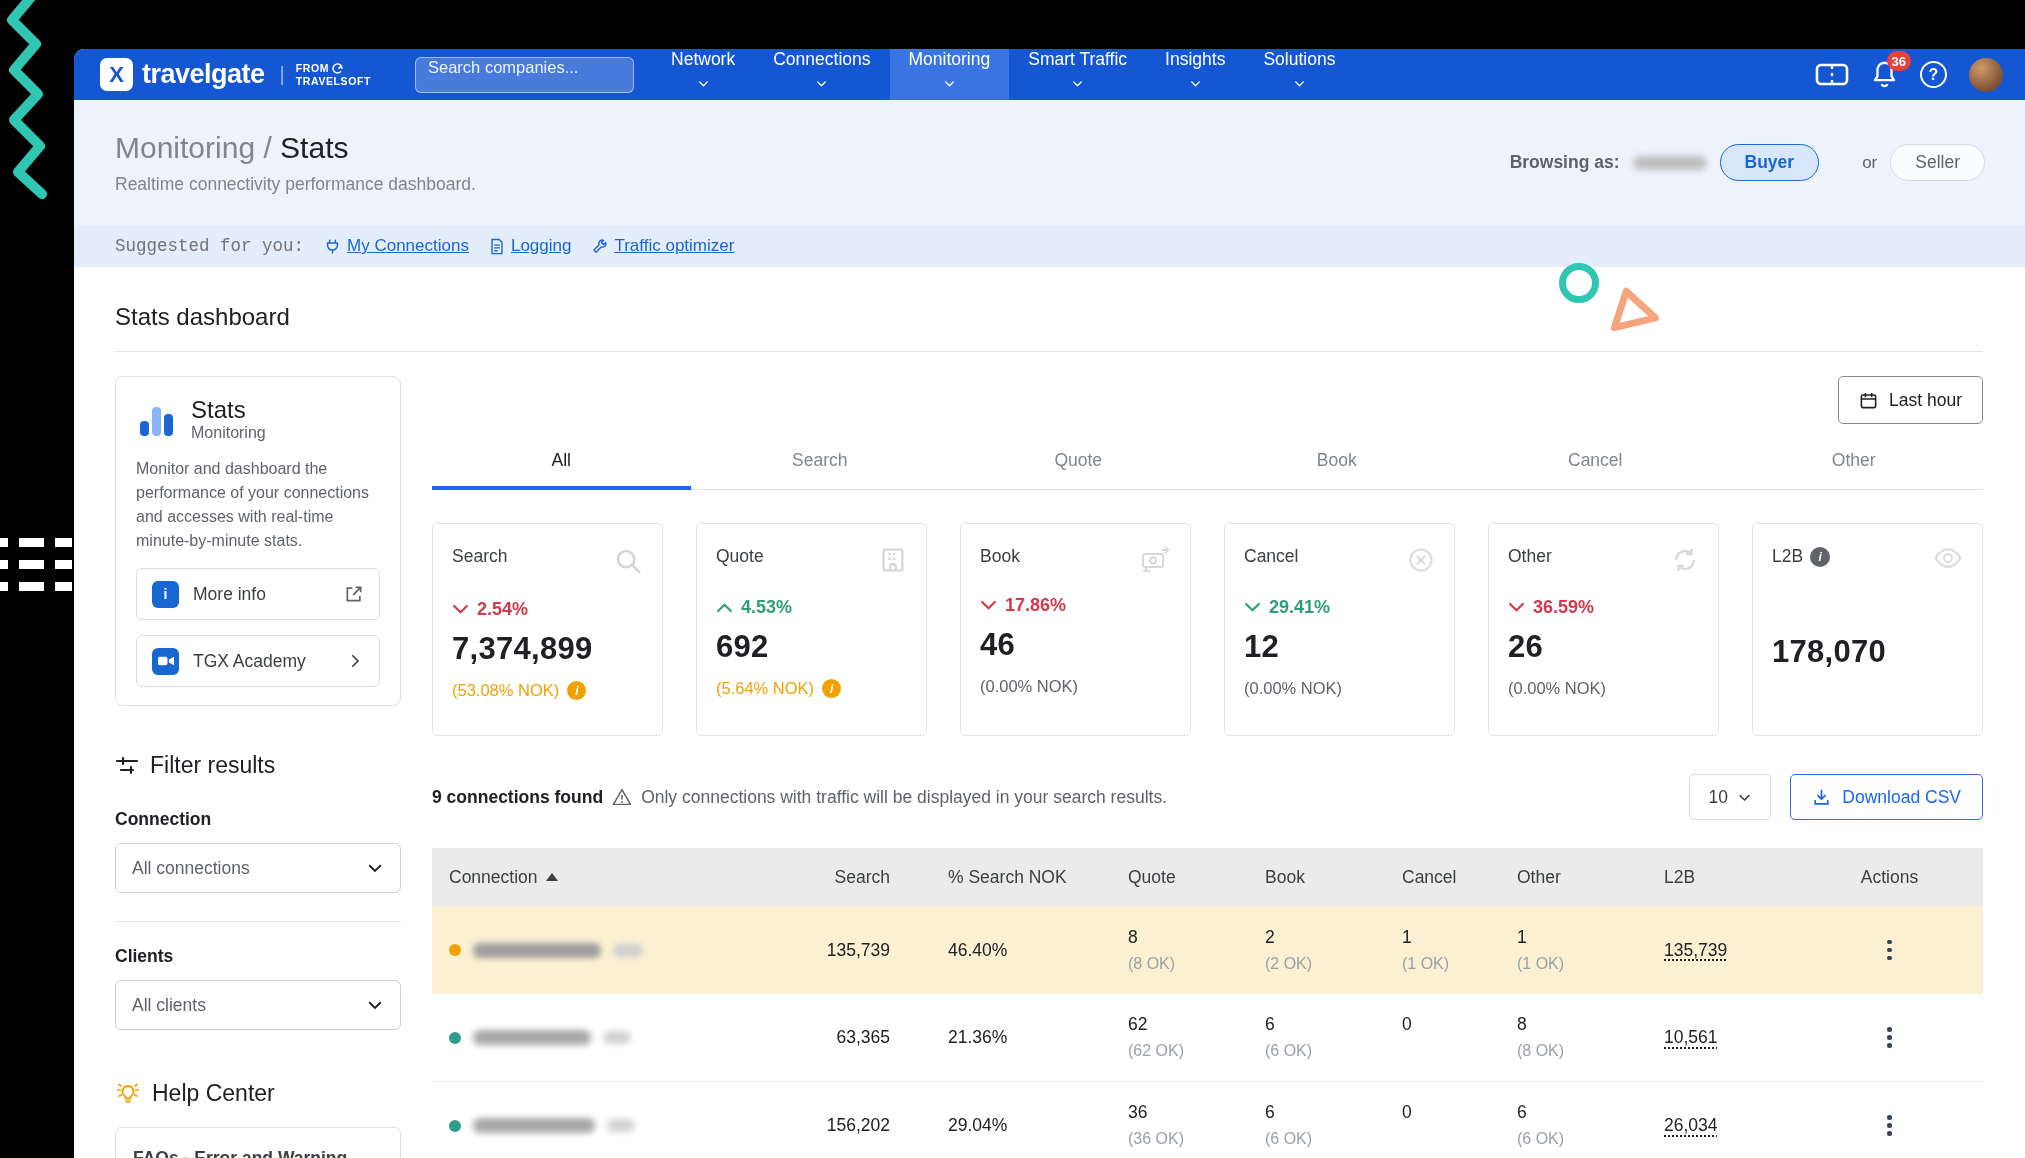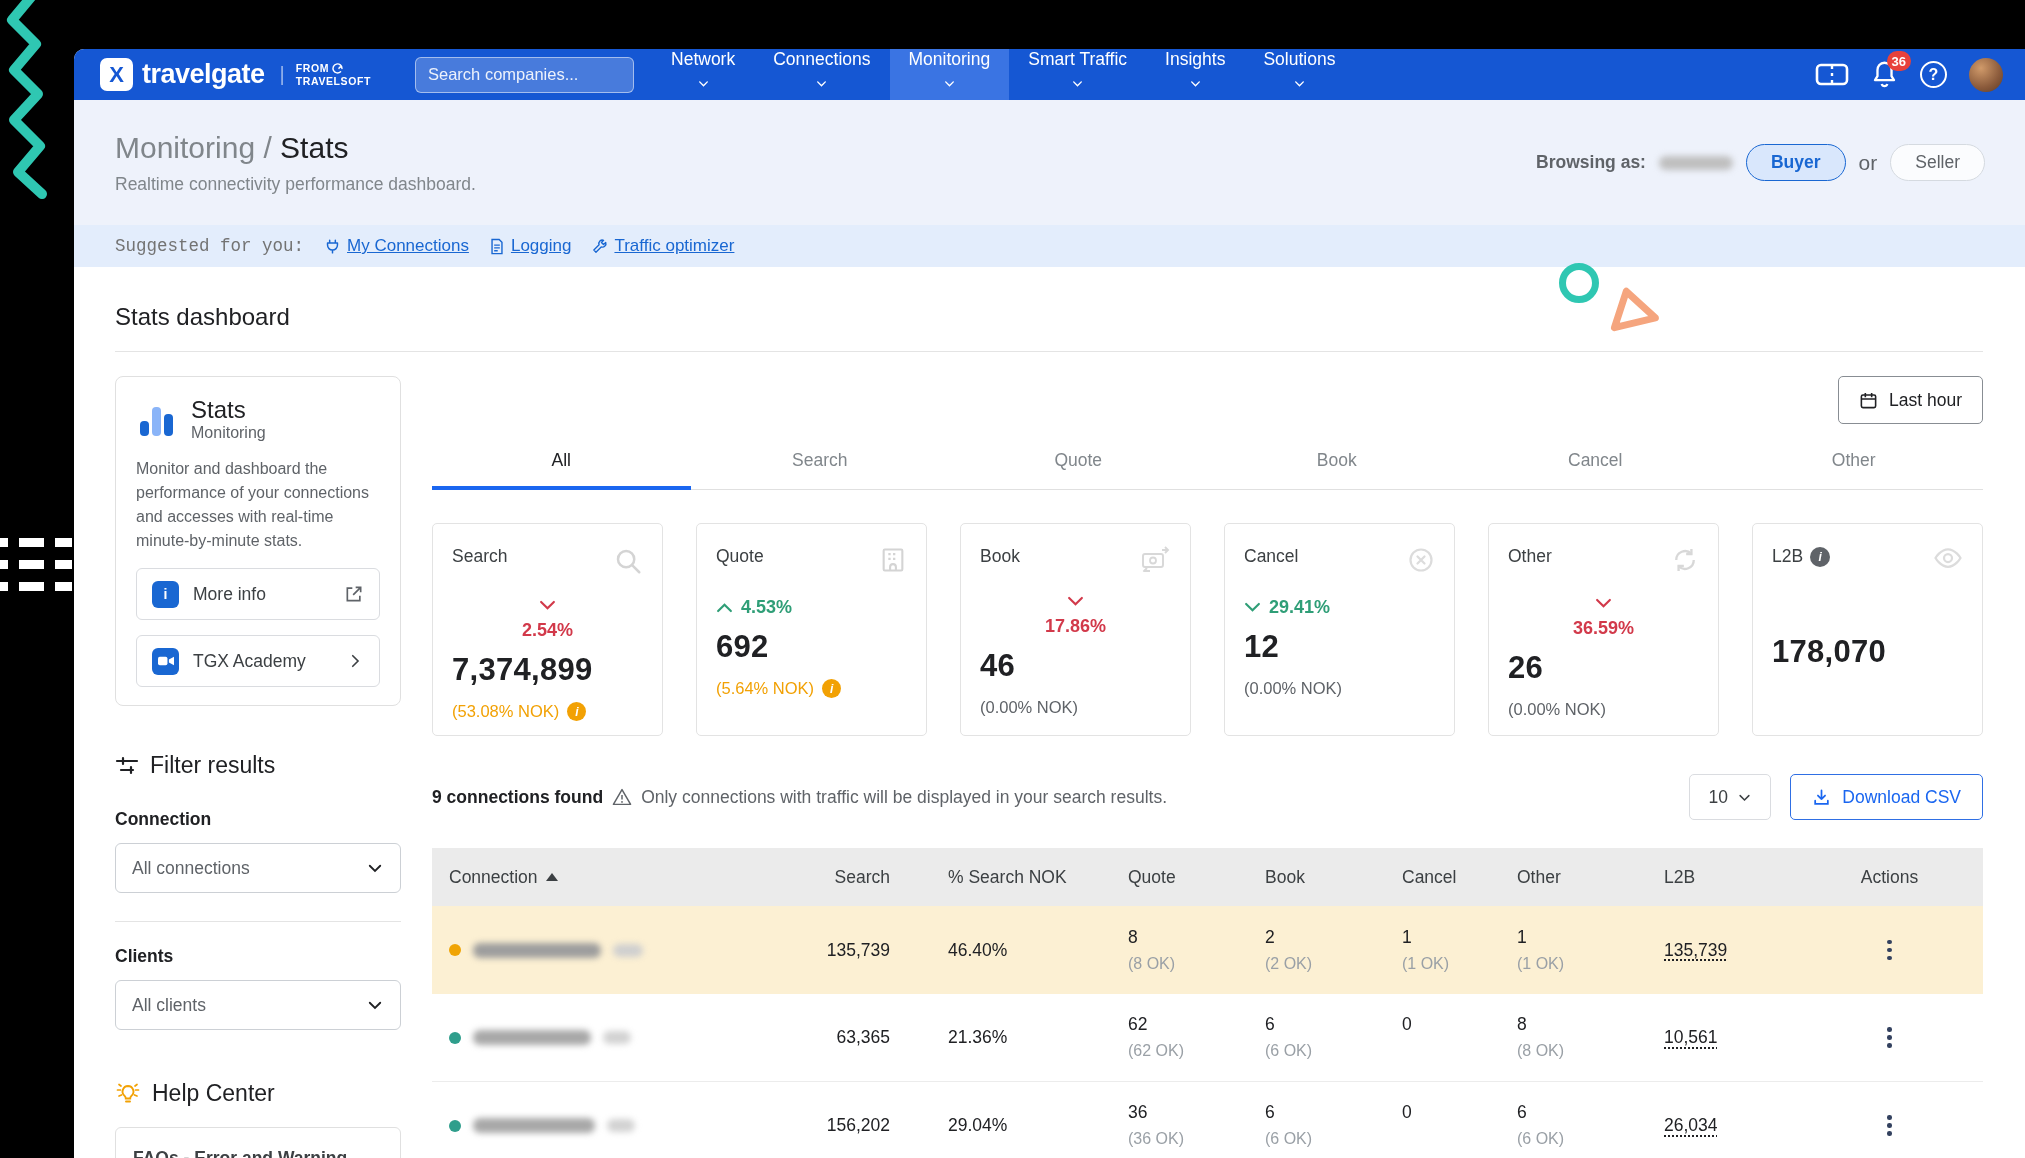--- a/index.html
+++ b/index.html
@@ -22,21 +22,21 @@
   
   .navbar { height:51px; background:#1557d3; display:flex; align-items:center; padding:0 22px 0 26px; }
   .logo { display:flex; align-items:center; gap:9px; }
   .logo-x { width:33px; height:33px; background:#fff; border-radius:7px; display:flex;
     align-items:center; justify-content:center; font-size:22px; font-weight:bold; color:#1557d3; }
   .logo-brand { color:#fff; font-size:27px; font-weight:bold; letter-spacing:-0.5px; }
   .logo-sep { color:rgba(255,255,255,.55); font-size:20px; margin:0 2px 0 6px; font-weight:300; }
   .logo-from { color:#fff; font-size:10.5px; font-weight:bold; letter-spacing:.6px; line-height:1.15; }
   .logo-from .from-top { display:flex; align-items:center; gap:2px; }
   .nav-search { margin-left:44px; width:219px; height:36px; background:rgba(255,255,255,.22);
-    border:1px solid rgba(255,255,255,.5); border-radius:6px; display:flex; align-items:center; padding:0 12px; }
+    border:1px solid rgba(255,255,255,.5); border-radius:6px; display:flex; align-items:flex-start; padding:0 12px; }
   .nav-search input { background:transparent; border:none; outline:none; width:100%;
     font-size:16.5px; color:#fff; font-family:inherit; }
   .nav-search input::placeholder { color:rgba(255,255,255,.9); }
   .nav-menu { display:flex; margin-left:18px; height:51px; }
   .nav-item { display:flex; align-items:center; gap:7px; padding:0 19px; color:#fff;
     font-size:17.5px; cursor:pointer;flex-direction:column; }
   .nav-item.active { background:#3a74e3; }
   .nav-right { margin-left:auto; display:flex; align-items:center; gap:22px; }
   .nav-icon { position:relative; display:flex; align-items:center; cursor:pointer; }
   .badge { position:absolute; top:-9px; right:-13px; min-width:24px; height:20px; background:#e8413c;
@@ -53,21 +53,21 @@
   .crumbs { font-size:30px; }
   .crumb-grey { color:#80868b; }
   .crumb-dark { color:#202124; font-weight:500; }
   .subtitle { font-size:17.5px; color:#80868b; margin-top:9px; }
   .browsing { display:flex; align-items:center; gap:13px; }
   .browsing-label { font-size:17.5px; font-weight:bold; color:#5f6368; }
   .blur-blob { background:#bfbfbf; border-radius:7px; filter:blur(3px); }
   .pill { padding:7px 24px; border-radius:19px; font-size:17.5px; cursor:pointer; }
   .pill.buyer { background:#d9e7fc; border:1.6px solid #1967d2; color:#1967d2; font-weight:bold; }
   .pill.seller { background:#fbfcfe; border:1px solid #d5dae0; color:#5f6368; }
-  .or { font-size:21px; color:#5f6368; }
+  .or { font-size:17px; color:#5f6368;margin-left:30px; }
 
   
   .suggested { height:42px; background:#e3edfc; display:flex; align-items:center; gap:20px; padding:0 41px; }
   .suggested-label { font-size:17.5px; color:#737373;font-family:Liberation Mono, monospace; }
   .sug-link { display:flex; align-items:center; gap:6px; color:#1967d2; font-size:17px;
     font-weight:500; text-decoration:underline; cursor:pointer; }
 
   
   .content { padding:36px 42px 0 41px; background:#fff; height:891px; }
   .page-h2 { font-size:24px; color:#202124; font-weight:500; }
@@ -105,21 +105,21 @@
     display:flex; align-items:center; gap:11px; font-size:17.5px; color:#202124; cursor:pointer; }
   .tabs { display:flex; margin-top:26px; border-bottom:1px solid #e0e0e0; }
   .tab { flex:1; text-align:center; font-size:17.5px; color:#80868b; padding-bottom:15px; cursor:pointer; }
   .tab.active { color:#202124; font-weight:500; border-bottom:4px solid #1a66f0; margin-bottom:-1px; }
   .cards { display:flex; gap:33px; margin-top:33px; }
   .mcard { flex:1; border:1px solid #e3e3e3; border-radius:5px; height:213px; padding:22px 19px; }
   .mcard-top { display:flex; align-items:flex-start; justify-content:space-between; }
   .mcard-label-wrap { display:flex; align-items:center; gap:7px; }
   .mcard-label { font-size:17.5px; color:#3c4043; }
   .trend { display:flex; align-items:center; gap:8px; margin-top:23px; font-size:18px; font-weight:bold; }
-  .trend.red { color:#d2394a;flex-direction:column; }
+  .trend.red { color:#d2394a; }
   .trend.green { color:#2f9e77; }
   .mcard-value { font-size:31px; font-weight:bold; color:#202124; margin-top:11px; letter-spacing:.3px; }
   .mcard-value.l2b { margin-top:64px; }
   .nok { display:flex; align-items:center; gap:8px; margin-top:14px; font-size:16.5px; }
   .nok.orange { color:#f2a104; }
   .nok.grey { color:#5f6368; }
   .info-badge { width:19px; height:19px; border-radius:50%; background:#f2a104; color:#fff; font-size:12px;
     font-weight:bold; font-style:italic; display:flex; align-items:center; justify-content:center; flex-shrink:0; }
   .info-badge.dark { background:#5f6368; width:20px; height:20px; }
 

